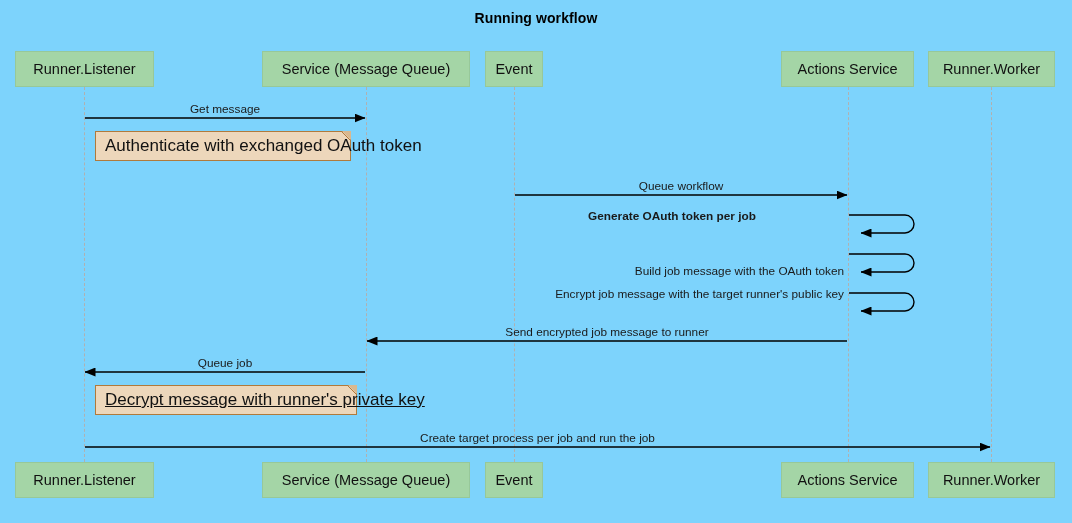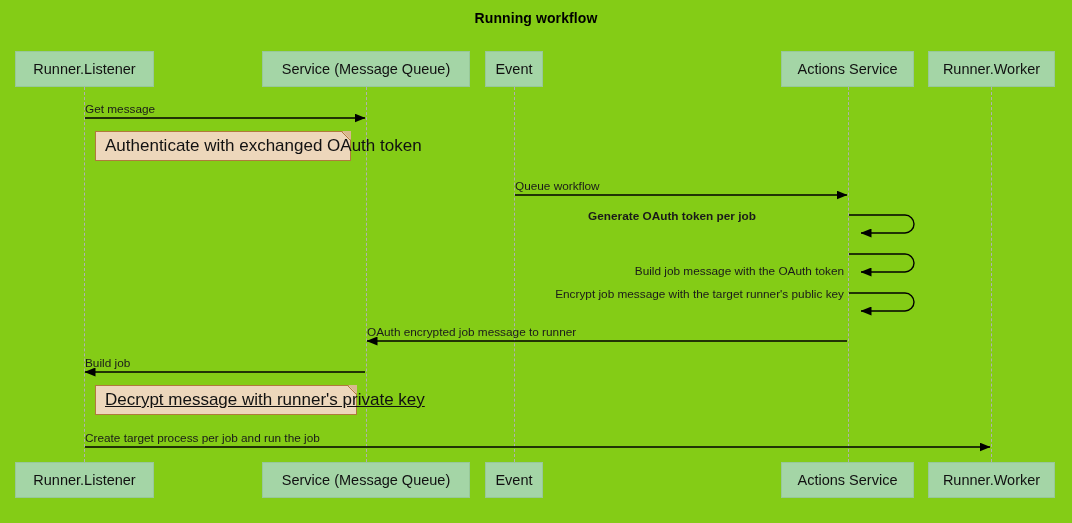--- a/index.html
+++ b/index.html
@@ -8,21 +8,21 @@
     background: #ffffff;
   }
   body {
     font-family: "Liberation Sans", sans-serif;
     -webkit-font-smoothing: antialiased;
   }
   #diagram-root {
     position: relative;
     width: 1072px;
     height: 523px;
-    background: #84cc16;
+    background: #7dd3fc;
     overflow: hidden;
   }
   #diagram-title {
     position: absolute;
     left: 0;
     top: 10px;
     width: 1072px;
     text-align: center;
     font-size: 14px;
     font-weight: bold;
@@ -47,20 +47,21 @@
     justify-content: center;
     white-space: nowrap;
     height: 36px;
     padding: 0 12px;
   }
   .msg-label {
     position: absolute;
     font-size: 11.8px;
     color: #1a1a1a;
     white-space: nowrap;
+    text-align: center;
   }
   .note {
     position: absolute;
     box-sizing: border-box;
     background: #edd7bb;
     border: 1px solid #b07a3c;
     color: #111111;
     font-size: 17px;
     height: 30px;
     display: flex;
@@ -163,22 +164,22 @@
     <line x1="365" y1="372" x2="85" y2="372" stroke="#000" stroke-width="1.4" marker-end="url(#arrowL)"></line>
 
     <line x1="85" y1="447" x2="990" y2="447" stroke="#000" stroke-width="1.4" marker-end="url(#arrowR)"></line>
   </svg>
 
   <div class="msg-label" style="left:85px;  top:102px; width:280px;">Get message</div>
   <div class="msg-label" style="left:515px; top:179px; width:332px;">Queue workflow</div>
   <div class="msg-label" style="left:524px; top:209px; width:296px; text-align:center;font-weight:bold;">Generate OAuth token per job</div>
   <div class="msg-label" style="left:488px; top:264px; width:356px; text-align:right;">Build job message with the OAuth token</div>
   <div class="msg-label" style="left:398px; top:287px; width:446px; text-align:right;">Encrypt job message with the target runner's public key</div>
-  <div class="msg-label" style="left:367px; top:325px; width:480px;">OAuth encrypted job message to runner</div>
-  <div class="msg-label" style="left:85px;  top:356px; width:280px;">Build job</div>
+  <div class="msg-label" style="left:367px; top:325px; width:480px;">Send encrypted job message to runner</div>
+  <div class="msg-label" style="left:85px;  top:356px; width:280px;">Queue job</div>
   <div class="msg-label" style="left:85px;  top:431px; width:905px;">Create target process per job and run the job</div>
 
   <div class="note" style="left:95px; top:131px; width:256px;">
     <span>Authenticate with exchanged OAuth token</span>
     <span class="note-fold"></span>
     <svg class="note-fold-edge" viewBox="0 0 10 10">
         <path d="M0,0 L10,10" stroke="#b07a3c" stroke-width="1" fill="none"></path>
       </svg>
   </div>
 

